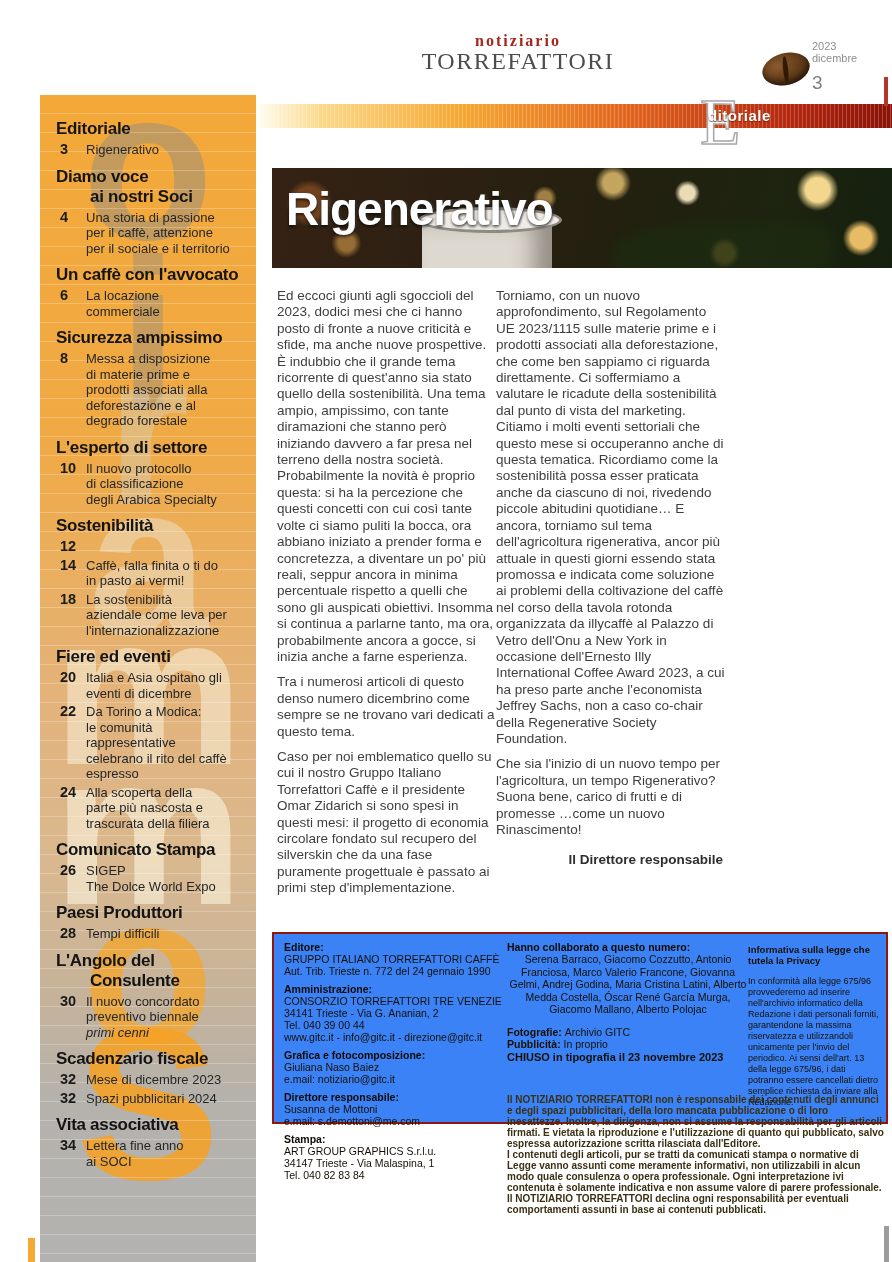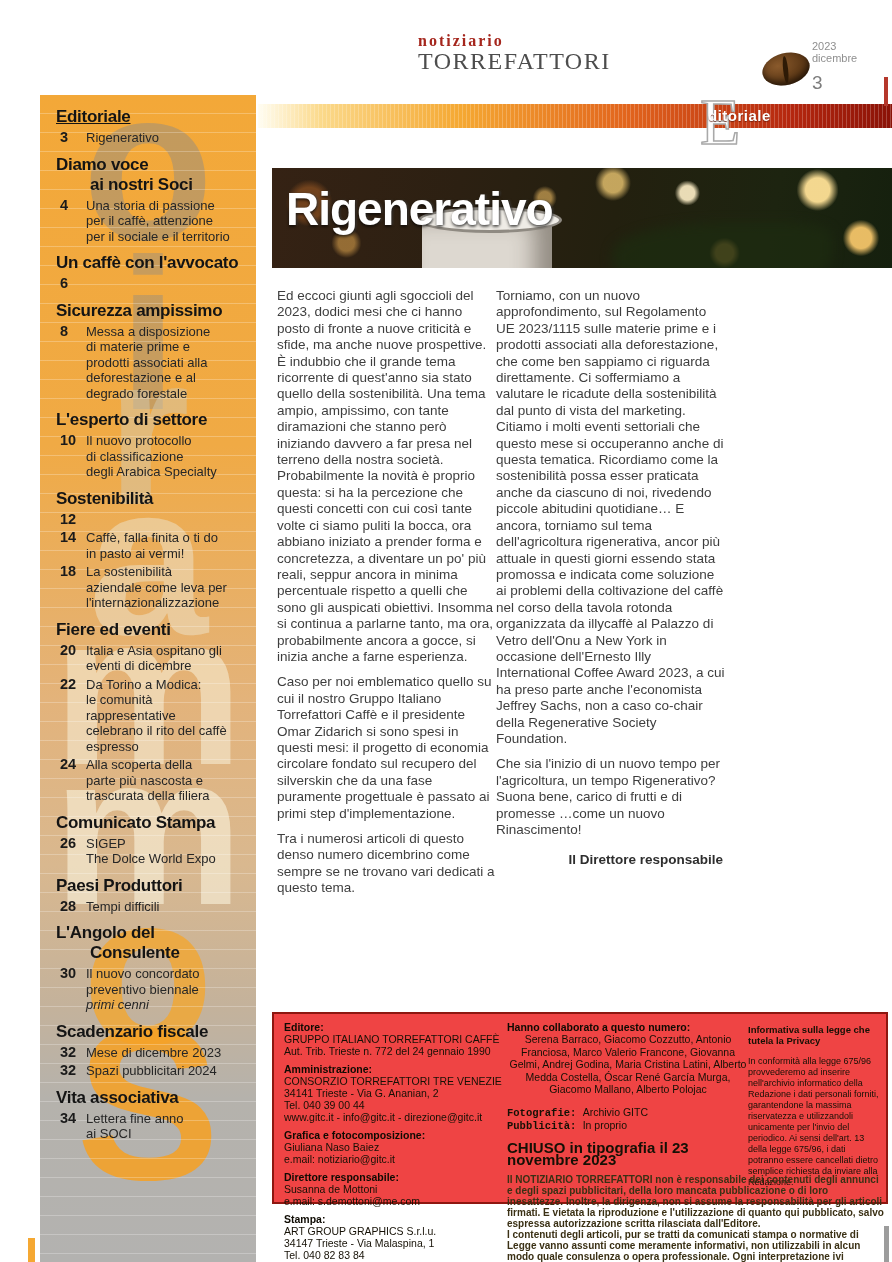--- a/index.html
+++ b/index.html
@@ -1,20 +1,20 @@
 <!DOCTYPE html>
 <html><head>
 <meta charset="utf-8">
 <style>
   html,body{margin:0;padding:0;background:#e8e8e8;}
   .page{position:relative;width:892px;height:1262px;background:#ffffff;margin:0 auto;
         overflow:hidden;font-family:"Liberation Sans",sans-serif;}
 
   
-  .logo{position:absolute;left:418px;top:33px;width:200px;
+  .logo{position:absolute;left:418px;top:33px;width:200px;text-align:center;
         font-family:"Liberation Serif",serif;}
   .logo-top{color:#a5261d;font-weight:bold;font-size:16px;letter-spacing:2px;line-height:16px;}
   .logo-main{color:#4d4d4d;font-size:24px;letter-spacing:1.5px;line-height:24px;}
   .bean{position:absolute;left:762px;top:53px;width:48px;height:32px;border-radius:50%;
         transform:rotate(-14deg);
         background:radial-gradient(ellipse at 35% 35%, #8a5a2c 0%, #5f3a17 55%, #3a2008 100%);
         box-shadow:inset 0 -4px 6px rgba(0,0,0,.5);}
   .bean:after{content:"";position:absolute;left:44%;top:8%;width:10%;height:84%;
         border-radius:50%;background:#2e1a06;transform:rotate(8deg);}
   .issue{position:absolute;left:812px;top:40px;color:#8f8f8f;font-size:11px;line-height:12px;}
@@ -40,21 +40,21 @@
         background:linear-gradient(180deg,#f3a838 0%,#f0aa45 30%,#e3b37b 52%,#d9b88f 66%,#c4b29b 78%,#b5b2ac 86%,#b3b2b0 100%);}
   .sidebar .rules{position:absolute;inset:0;
         background:repeating-linear-gradient(180deg, rgba(0,0,0,0) 0 18px, rgba(255,255,255,.25) 18px 19px);}
   .bg-word{position:absolute;inset:0;text-align:center;font-weight:bold;pointer-events:none;}
   .bg-letter{position:absolute;left:0;width:100%;font-size:215px;line-height:100px;
         font-family:"Liberation Sans",sans-serif;}
   .toc-content{position:relative;z-index:2;padding:12px 6px 0 16px;}
   .toc-title{font-weight:bold;font-size:17px;line-height:20px;color:#141414;
         letter-spacing:-.3px;margin:9px 0 3px 0;white-space:pre-line;
         padding-left:34px;text-indent:-34px;}
-  .toc-section:first-child .toc-title{margin-top:0;text-decoration:underline;}
+  .toc-section:first-child .toc-title{margin-top:12px;}
   .toc-item{display:flex;margin:0 0 3px 0;}
   .toc-page{flex:0 0 26px;font-weight:bold;font-size:14.5px;color:#1a1a1a;text-align:left;
         padding-left:4px;line-height:15.5px;}
   .toc-text{flex:1;font-size:13px;line-height:15.5px;color:#262626;white-space:pre-line;}
   .toc-text em{font-style:italic;}
 
   
   .hero{position:absolute;left:272px;right:0;top:168px;height:100px;overflow:hidden;
         background:
           radial-gradient(circle 30px at 88% 22%, rgba(255,225,150,.95) 0 40%, rgba(255,225,150,0) 70%),
@@ -77,33 +77,33 @@
         text-shadow:0 2px 3px rgba(0,0,0,.6), 2px 0 2px rgba(70,70,70,.5);}
 
   
   .col{position:absolute;top:288px;font-size:13.5px;line-height:16.4px;color:#3e3e3e;}
   .col1{left:277px;width:221px;}
   .col2{left:496px;width:231px;}
   .col p{margin:0 0 9px 0;}
   .signature{font-weight:bold;color:#2e2e2e;text-align:right;padding-right:4px;margin-top:14px;font-size:13.5px;}
 
   
-  .footer-box{position:absolute;left:272px;top:1012px;width:616px;height:192px;
-        background:#ef4444;border:2px solid #8e1710;box-sizing:border-box;}
+  .footer-box{position:absolute;left:272px;top:932px;width:616px;height:192px;
+        background:#3b82f6;border:2px solid #8e1710;box-sizing:border-box;}
   .fb-col{position:absolute;color:#151005;}
   .fb-col1{left:10px;top:7px;width:218px;}
   .fb-col2{left:233px;top:7px;width:242px;}
   .fb-col3{left:474px;top:10px;width:134px;}
   .fb-block{margin-bottom:6px;}
   .fb-label{font-weight:bold;font-size:10.5px;line-height:12px;color:#0e0a02;}
   .fb-line{font-size:10.5px;line-height:12px;}
   .fb-names{font-size:10.5px;line-height:12.5px;margin-bottom:10px;text-align:center;}
   .fb-row{font-size:10.5px;line-height:12px;}
-  .fb-row b{font-weight:bold;font-family:Liberation Mono, monospace;}
-  .fb-closed{font-weight:bold;font-size:15px;line-height:12px;margin-top:10px;}
+  .fb-row b{font-weight:bold;}
+  .fb-closed{font-weight:bold;font-size:11px;line-height:12px;margin-top:1px;}
   .fb-privacy-h{font-weight:bold;font-size:9.5px;line-height:11px;margin-bottom:10px;}
   .fb-privacy-b{font-size:9px;line-height:11px;}
   .fb-disclaimer{position:absolute;left:233px;top:160px;width:378px;
         font-size:10px;line-height:11px;font-weight:bold;color:#3a3014;}
   .fb-disclaimer p{margin:0;}
 </style>
 </head>
 <body>
 
 <div class="page">
@@ -154,20 +154,22 @@
             <span class="toc-page">4</span>
             <span class="toc-text">Una storia di passione
 per il caffè, attenzione
 per il sociale e il territorio</span>
           </div>
         </div>
         <div class="toc-section">
           <div class="toc-title">Un caffè con l'avvocato</div>
           <div class="toc-item">
             <span class="toc-page">6</span>
+            <span class="toc-text">La locazione
+commerciale</span>
           </div>
         </div>
         <div class="toc-section">
           <div class="toc-title">Sicurezza ampissimo</div>
           <div class="toc-item">
             <span class="toc-page">8</span>
             <span class="toc-text">Messa a disposizione
 di materie prime e
 prodotti associati alla
 deforestazione e al
@@ -270,22 +272,22 @@
   </div>
 
   <div class="hero">
     <div class="branch"></div>
     <div class="mug"></div>
     <div class="hero-title">Rigenerativo</div>
   </div>
 
   <div class="col col1" id="col1">
       <p>Ed eccoci giunti agli sgoccioli del 2023, dodici mesi che ci hanno posto di fronte a nuove criticità e sfide, ma anche nuove prospettive. È indubbio che il grande tema ricorrente di quest'anno sia stato quello della sostenibilità. Una tema ampio, ampissimo, con tante diramazioni che stanno però iniziando davvero a far presa nel terreno della nostra società. Probabilmente la novità è proprio questa: si ha la percezione che questi concetti con cui così tante volte ci siamo puliti la bocca, ora abbiano iniziato a prender forma e concretezza, a diventare un po' più reali, seppur ancora in minima percentuale rispetto a quelli che sono gli auspicati obiettivi. Insomma si continua a parlarne tanto, ma ora, probabilmente ancora a gocce, si inizia anche a farne esperienza.</p>
+      <p>Tra i numerosi articoli di questo denso numero dicembrino come sempre se ne trovano vari dedicati a questo tema.</p>
       <p>Caso per noi emblematico quello su cui il nostro Gruppo Italiano Torrefattori Caffè e il presidente Omar Zidarich si sono spesi in questi mesi: il progetto di economia circolare fondato sul recupero del silverskin che da una fase puramente progettuale è passato ai primi step d'implementazione.</p>
-      <p>Tra i numerosi articoli di questo denso numero dicembrino come sempre se ne trovano vari dedicati a questo tema.</p>
     </div>
   <div class="col col2" id="col2">
     <div id="col2-paras">
         <p>Torniamo, con un nuovo approfondimento, sul Regolamento UE 2023/1115 sulle materie prime e i prodotti associati alla deforestazione, che come ben sappiamo ci riguarda direttamente. Ci soffermiamo a valutare le ricadute della sostenibilità dal punto di vista del marketing. Citiamo i molti eventi settoriali che questo mese si occuperanno anche di questa tematica. Ricordiamo come la sostenibilità possa esser praticata anche da ciascuno di noi, rivedendo piccole abitudini quotidiane… E ancora, torniamo sul tema dell'agricoltura rigenerativa, ancor più attuale in questi giorni essendo stata promossa e indicata come soluzione ai problemi della coltivazione del caffè nel corso della tavola rotonda organizzata da illycaffè al Palazzo di Vetro dell'Onu a New York in occasione dell'Ernesto Illy International Coffee Award 2023, a cui ha preso parte anche l'economista Jeffrey Sachs, non a caso co-chair della Regenerative Society Foundation.</p>
         <p>Che sia l'inizio di un nuovo tempo per l'agricoltura, un tempo Rigenerativo? Suona bene, carico di frutti e di promesse …come un nuovo Rinascimento!</p>
       </div>
     <div class="signature">Il Direttore responsabile</div>
   </div>
 
   <div class="footer-box">

